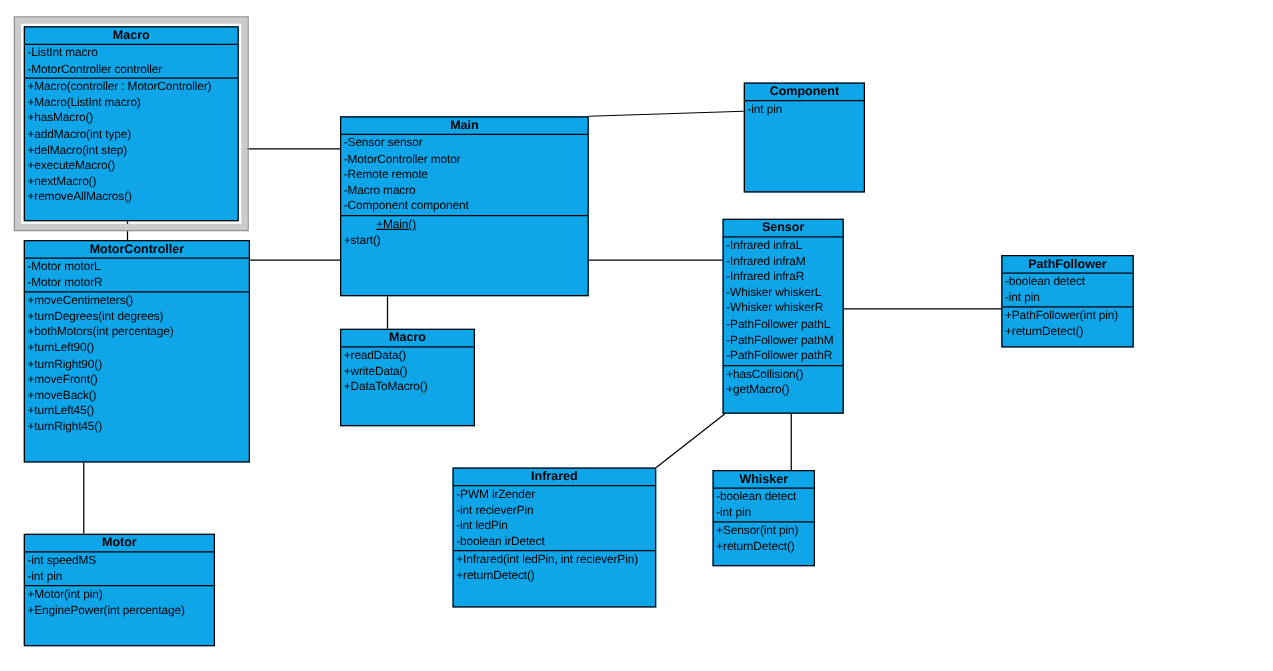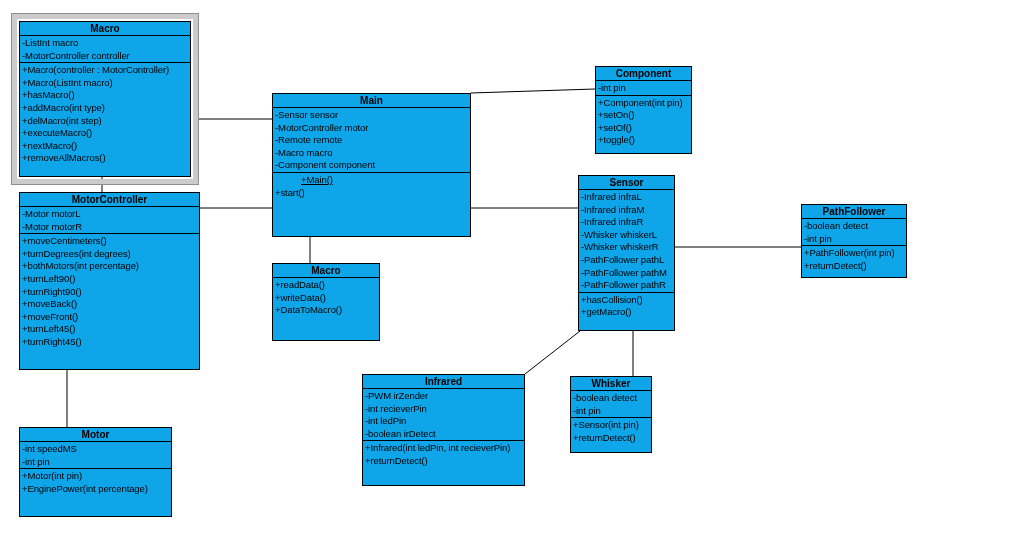--- a/index.html
+++ b/index.html
@@ -52,22 +52,22 @@
       <div class="section attrs">
         <div class="row">-Motor motorL</div>
         <div class="row">-Motor motorR</div>
       </div>
       <div class="section methods">
         <div class="row">+moveCentimeters()</div>
         <div class="row">+turnDegrees(int degrees)</div>
         <div class="row">+bothMotors(int percentage)</div>
         <div class="row">+turnLeft90()</div>
         <div class="row">+turnRight90()</div>
+        <div class="row">+moveFront()</div>
         <div class="row">+moveBack()</div>
-        <div class="row">+moveFront()</div>
         <div class="row">+turnLeft45()</div>
         <div class="row">+turnRight45()</div>
       </div>
     </div>
     <div class="uml-class" style="left: 19px; top: 427px; width: 153px; height: 90px;">
       <div class="title">Motor</div>
       <div class="section attrs">
         <div class="row">-int speedMS</div>
         <div class="row">-int pin</div>
       </div>
@@ -95,26 +95,20 @@
       <div class="section methods">
         <div class="row">+readData()</div>
         <div class="row">+writeData()</div>
         <div class="row">+DataToMacro()</div>
       </div>
     </div>
     <div class="uml-class" style="left: 595px; top: 66px; width: 97px; height: 88px;">
       <div class="title">Component</div>
       <div class="section attrs">
         <div class="row">-int pin</div>
-      </div>
-      <div class="section methods">
-        <div class="row">+Component(int pin)</div>
-        <div class="row">+setOn()</div>
-        <div class="row">+setOf()</div>
-        <div class="row">+toggle()</div>
       </div>
     </div>
     <div class="uml-class" style="left: 578px; top: 175px; width: 97px; height: 156px;">
       <div class="title">Sensor</div>
       <div class="section attrs">
         <div class="row">-Infrared infraL</div>
         <div class="row">-Infrared infraM</div>
         <div class="row">-Infrared infraR</div>
         <div class="row">-Whisker whiskerL</div>
         <div class="row">-Whisker whiskerR</div>

